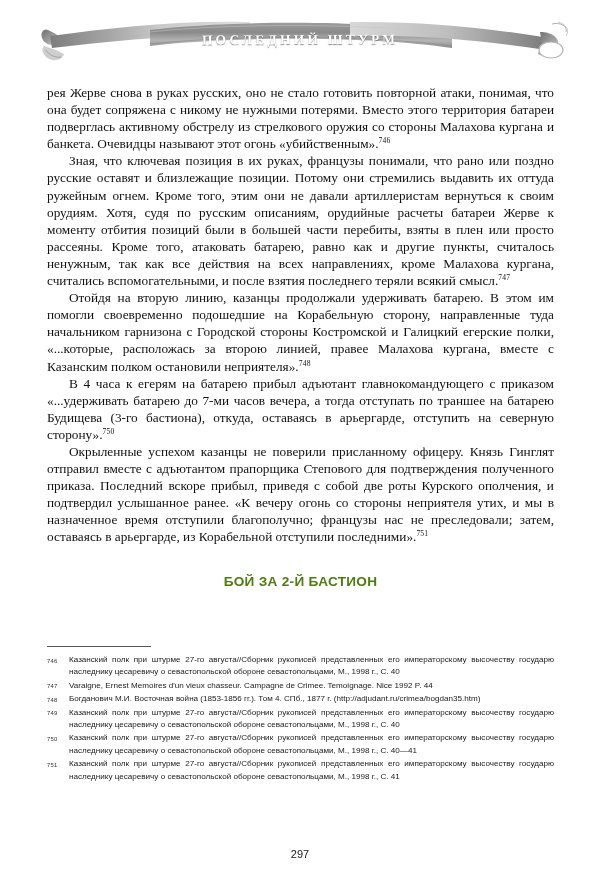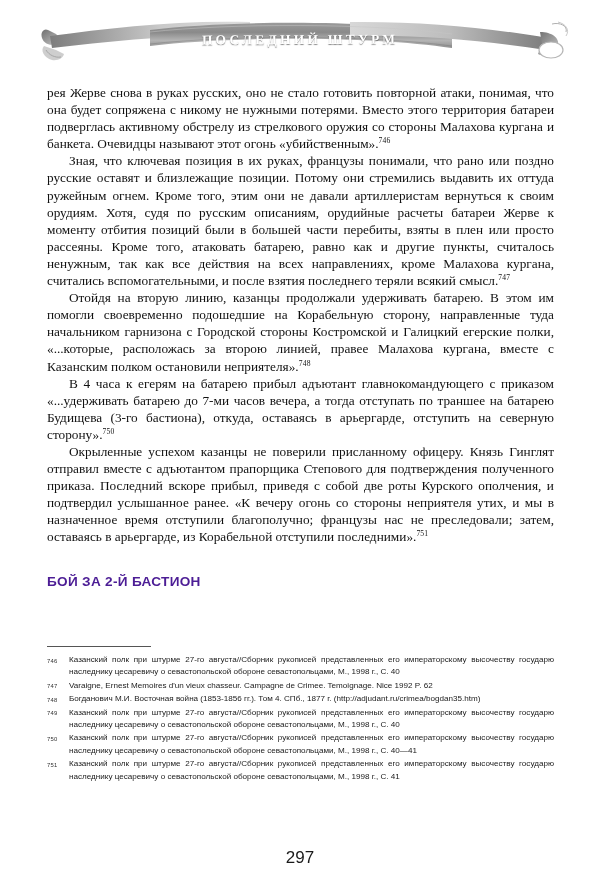--- a/index.html
+++ b/index.html
@@ -65,21 +65,22 @@
     letter-spacing: 0.2px;
   }
 
   
   h2.section-heading {
     font-family: "Liberation Sans", "DejaVu Sans", sans-serif;
     font-size: 13.6px;
     font-weight: bold;
     letter-spacing: 0.3px;
     margin: 28px 0 0 0;
-    color: #4c1d95;
+    color: #4d7c0f;
+    text-align: center;
   }
   .after-heading { margin-top: 17px; }
 
   
   .footnotes {
     position: absolute;
     left: 47px;
     top: 646px;
     width: 507px;
   }
@@ -113,21 +114,21 @@
   .fn-text { display: block; }
 
   
   .page-number {
     position: absolute;
     left: 0;
     top: 848px;
     width: 600px;
     text-align: center;
     font-family: "Liberation Sans", "DejaVu Sans", sans-serif;
-    font-size: 17px;
+    font-size: 11px;
     color: #1a1a1a;
   }
 </style>
 </head>
 <body>
 
 <div class="ribbon-wrap">
   <svg class="ribbon-svg" width="600" height="62" viewBox="0 0 600 62">
     <defs>
       <linearGradient id="bandGrad" x1="0" y1="0" x2="0" y2="1">
@@ -194,21 +195,21 @@
 <div class="footnotes">
   <div class="fn-rule"></div>
 
   <div class="fn-item">
     <span class="fn-num">746</span>
     <span class="fn-text">Казанский полк при штурме 27-го августа//Сборник рукописей представленных его императорскому высочеству государю наследнику цесаревичу о севастопольской обороне севастопольцами, М., 1998 г., С. 40</span>
   </div>
 
   <div class="fn-item">
     <span class="fn-num">747</span>
-    <span class="fn-text">Varaigne, Ernest Memoires d'un vieux chasseur. Campagne de Crimee. Temoignage. Nice 1992 P. 62</span>
+    <span class="fn-text">Varaigne, Ernest Memoires d'un vieux chasseur. Campagne de Crimee. Temoignage. Nice 1992 P. 44</span>
   </div>
 
   <div class="fn-item">
     <span class="fn-num">748</span>
     <span class="fn-text">Богданович М.И. Восточная война (1853-1856 гг.). Том 4. СПб., 1877 г. (http://adjudant.ru/crimea/bogdan35.htm)</span>
   </div>
 
   <div class="fn-item">
     <span class="fn-num">749</span>
     <span class="fn-text">Казанский полк при штурме 27-го августа//Сборник рукописей представленных его императорскому высочеству государю наследнику цесаревичу о севастопольской обороне севастопольцами, М., 1998 г., С. 40</span>

